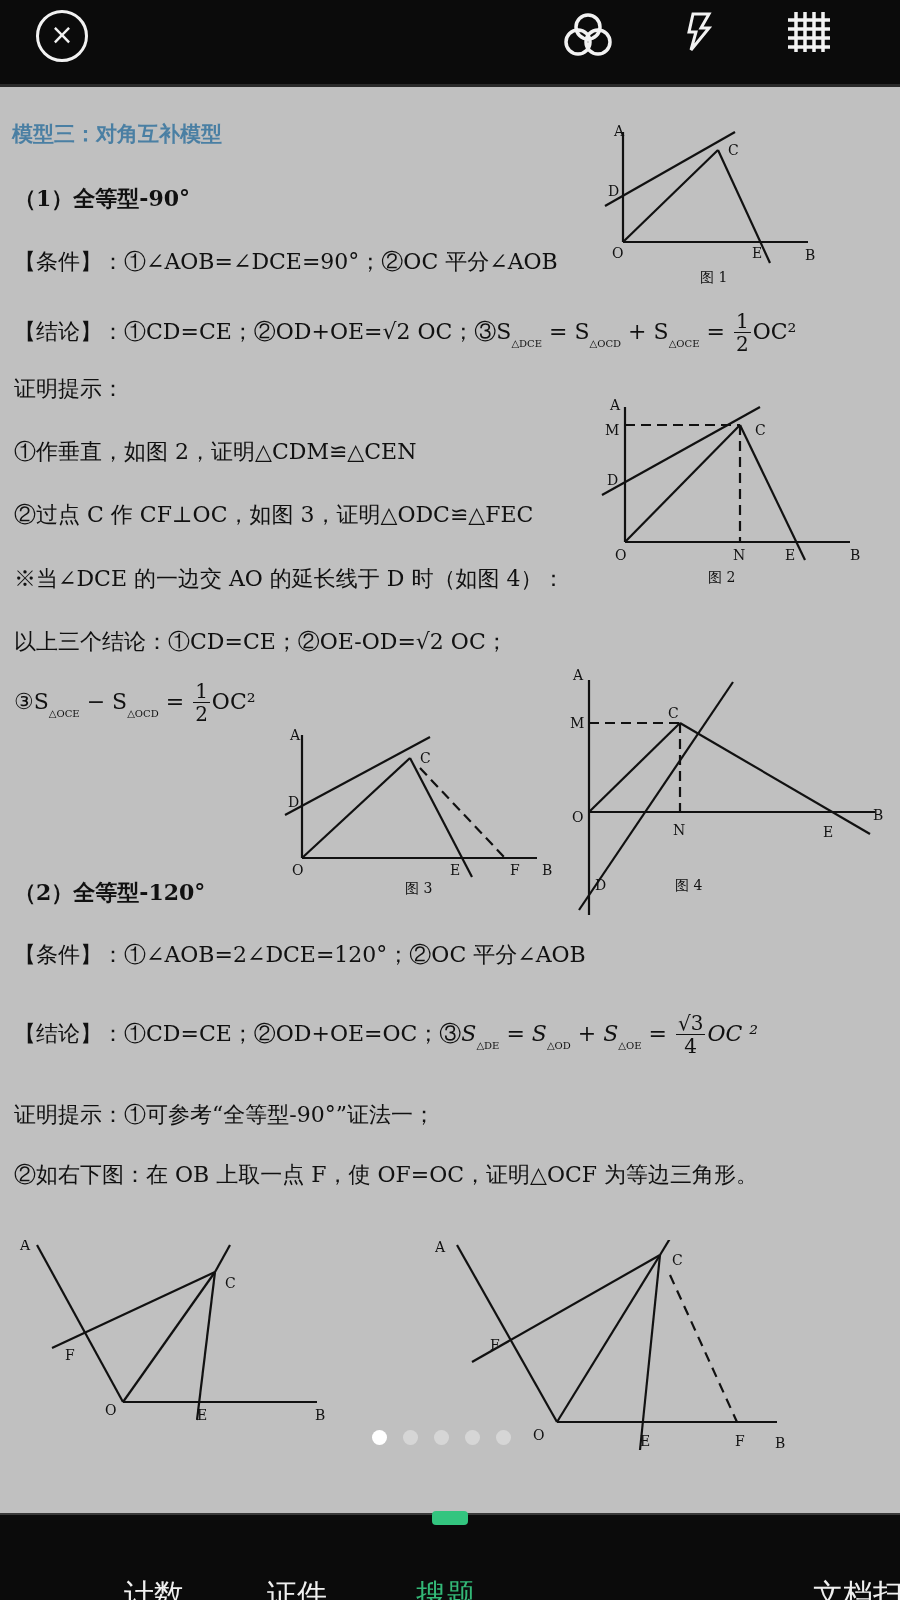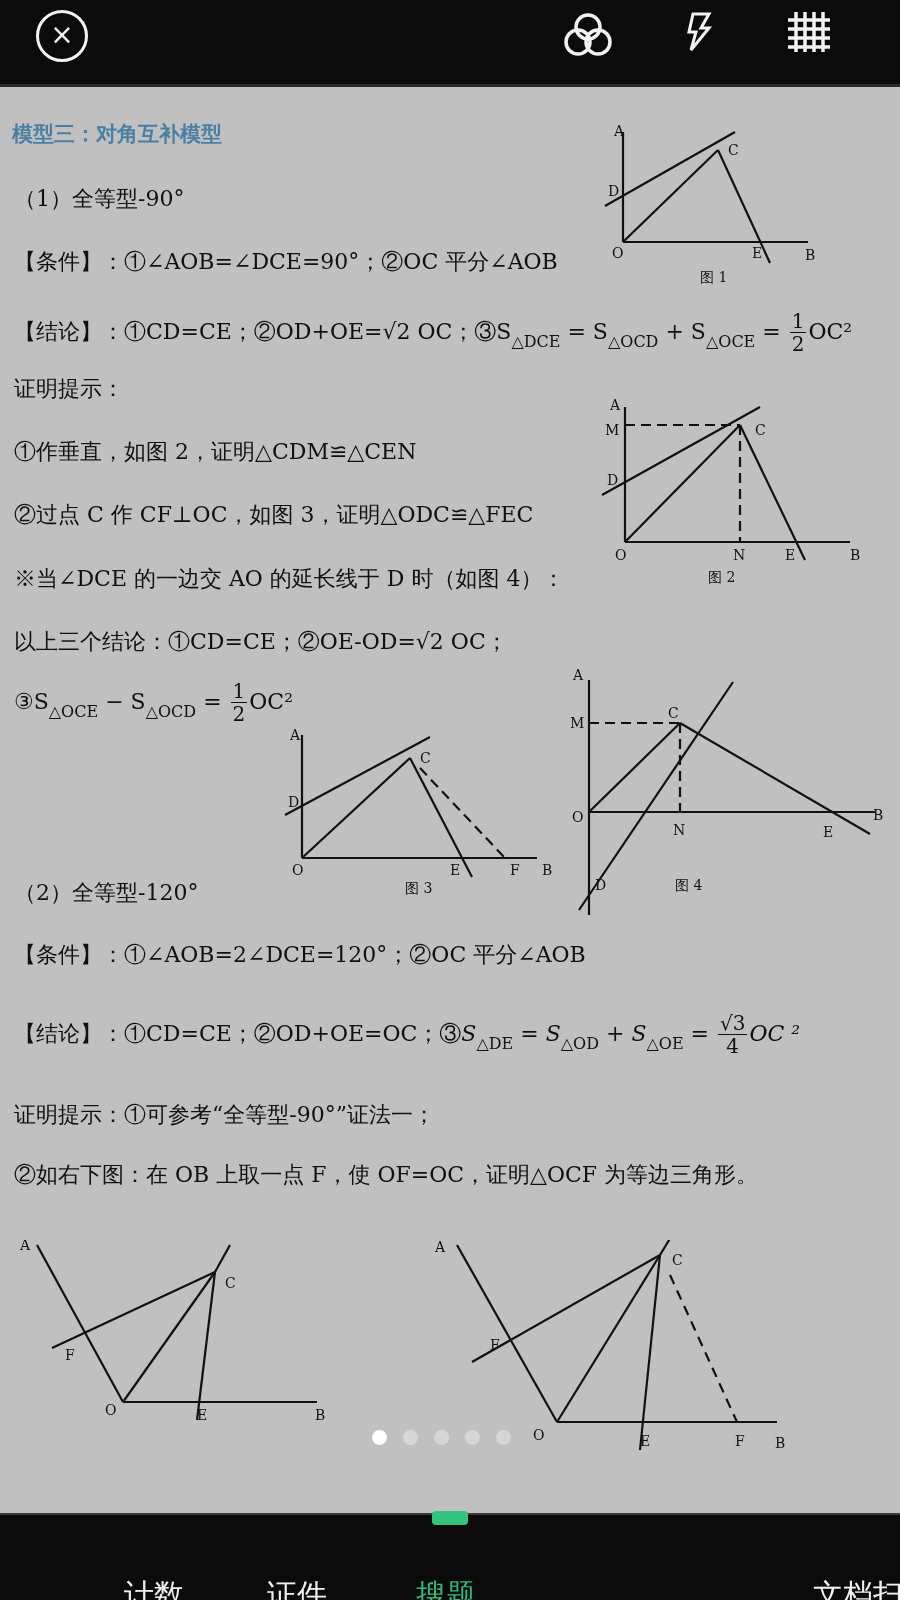--- a/index.html
+++ b/index.html
@@ -4,22 +4,22 @@
 <style>
   html, body { margin:0; padding:0; }
   body { width:900px; height:1600px; position:relative; overflow:hidden; background:#c0c0c0; font-family:"DejaVu Serif", serif; }
   .topbar { position:absolute; left:0; top:0; width:900px; height:84px; background:#0b0b0b; border-bottom:3px solid #2a2a2a; }
   .topbar .close { position:absolute; left:36px; top:10px; width:46px; height:46px; border:3px solid #f2f2f2; border-radius:50%; color:#f2f2f2; font-family:"DejaVu Sans",sans-serif; font-size:28px; line-height:44px; text-align:center; }
   .topbar .effect { position:absolute; left:312px; top:14px; color:#f2f2f2; font-family:"DejaVu Sans",sans-serif; font-size:28px; }
   .topbar .icon { position:absolute; top:10px; }
   .content { position:absolute; left:0; top:87px; width:900px; height:1426px; background:#c0c0c0; }
   .t { position:absolute; white-space:nowrap; color:#111; font-family:"DejaVu Serif","Liberation Serif",serif; font-size:22px; }
   .title { color:#4a7fa3; font-family:"DejaVu Sans",sans-serif; font-weight:bold; font-size:21px; }
-  .bold { font-weight:normal; }
-  .sub { font-size:16px; vertical-align:-8px; }
+  .bold { font-weight:bold; }
+  .sub { font-size:10px; vertical-align:-8px; }
   .frac { display:inline-block; vertical-align:middle; text-align:center; font-size:20px; line-height:22px; margin:0 2px; }
   .frac .n { display:block; border-bottom:1.5px solid #111; padding:0 2px; }
   .frac .d { display:block; }
   .it { font-style:italic; }
   svg.fig { position:absolute; }
   svg text { font-family:"DejaVu Serif",serif; font-size:14px; fill:#111; }
   .dots { position:absolute; top:1430px; left:372px; }
   .dot { display:inline-block; width:15px; height:15px; border-radius:50%; background:#d6d6d6; margin-right:16px; }
   .dot.active { background:#ffffff; }
   .bottombar { position:absolute; left:0; top:1513px; width:900px; height:87px; background:#0b0b0b; border-top:2px solid #3a3a3a; }

